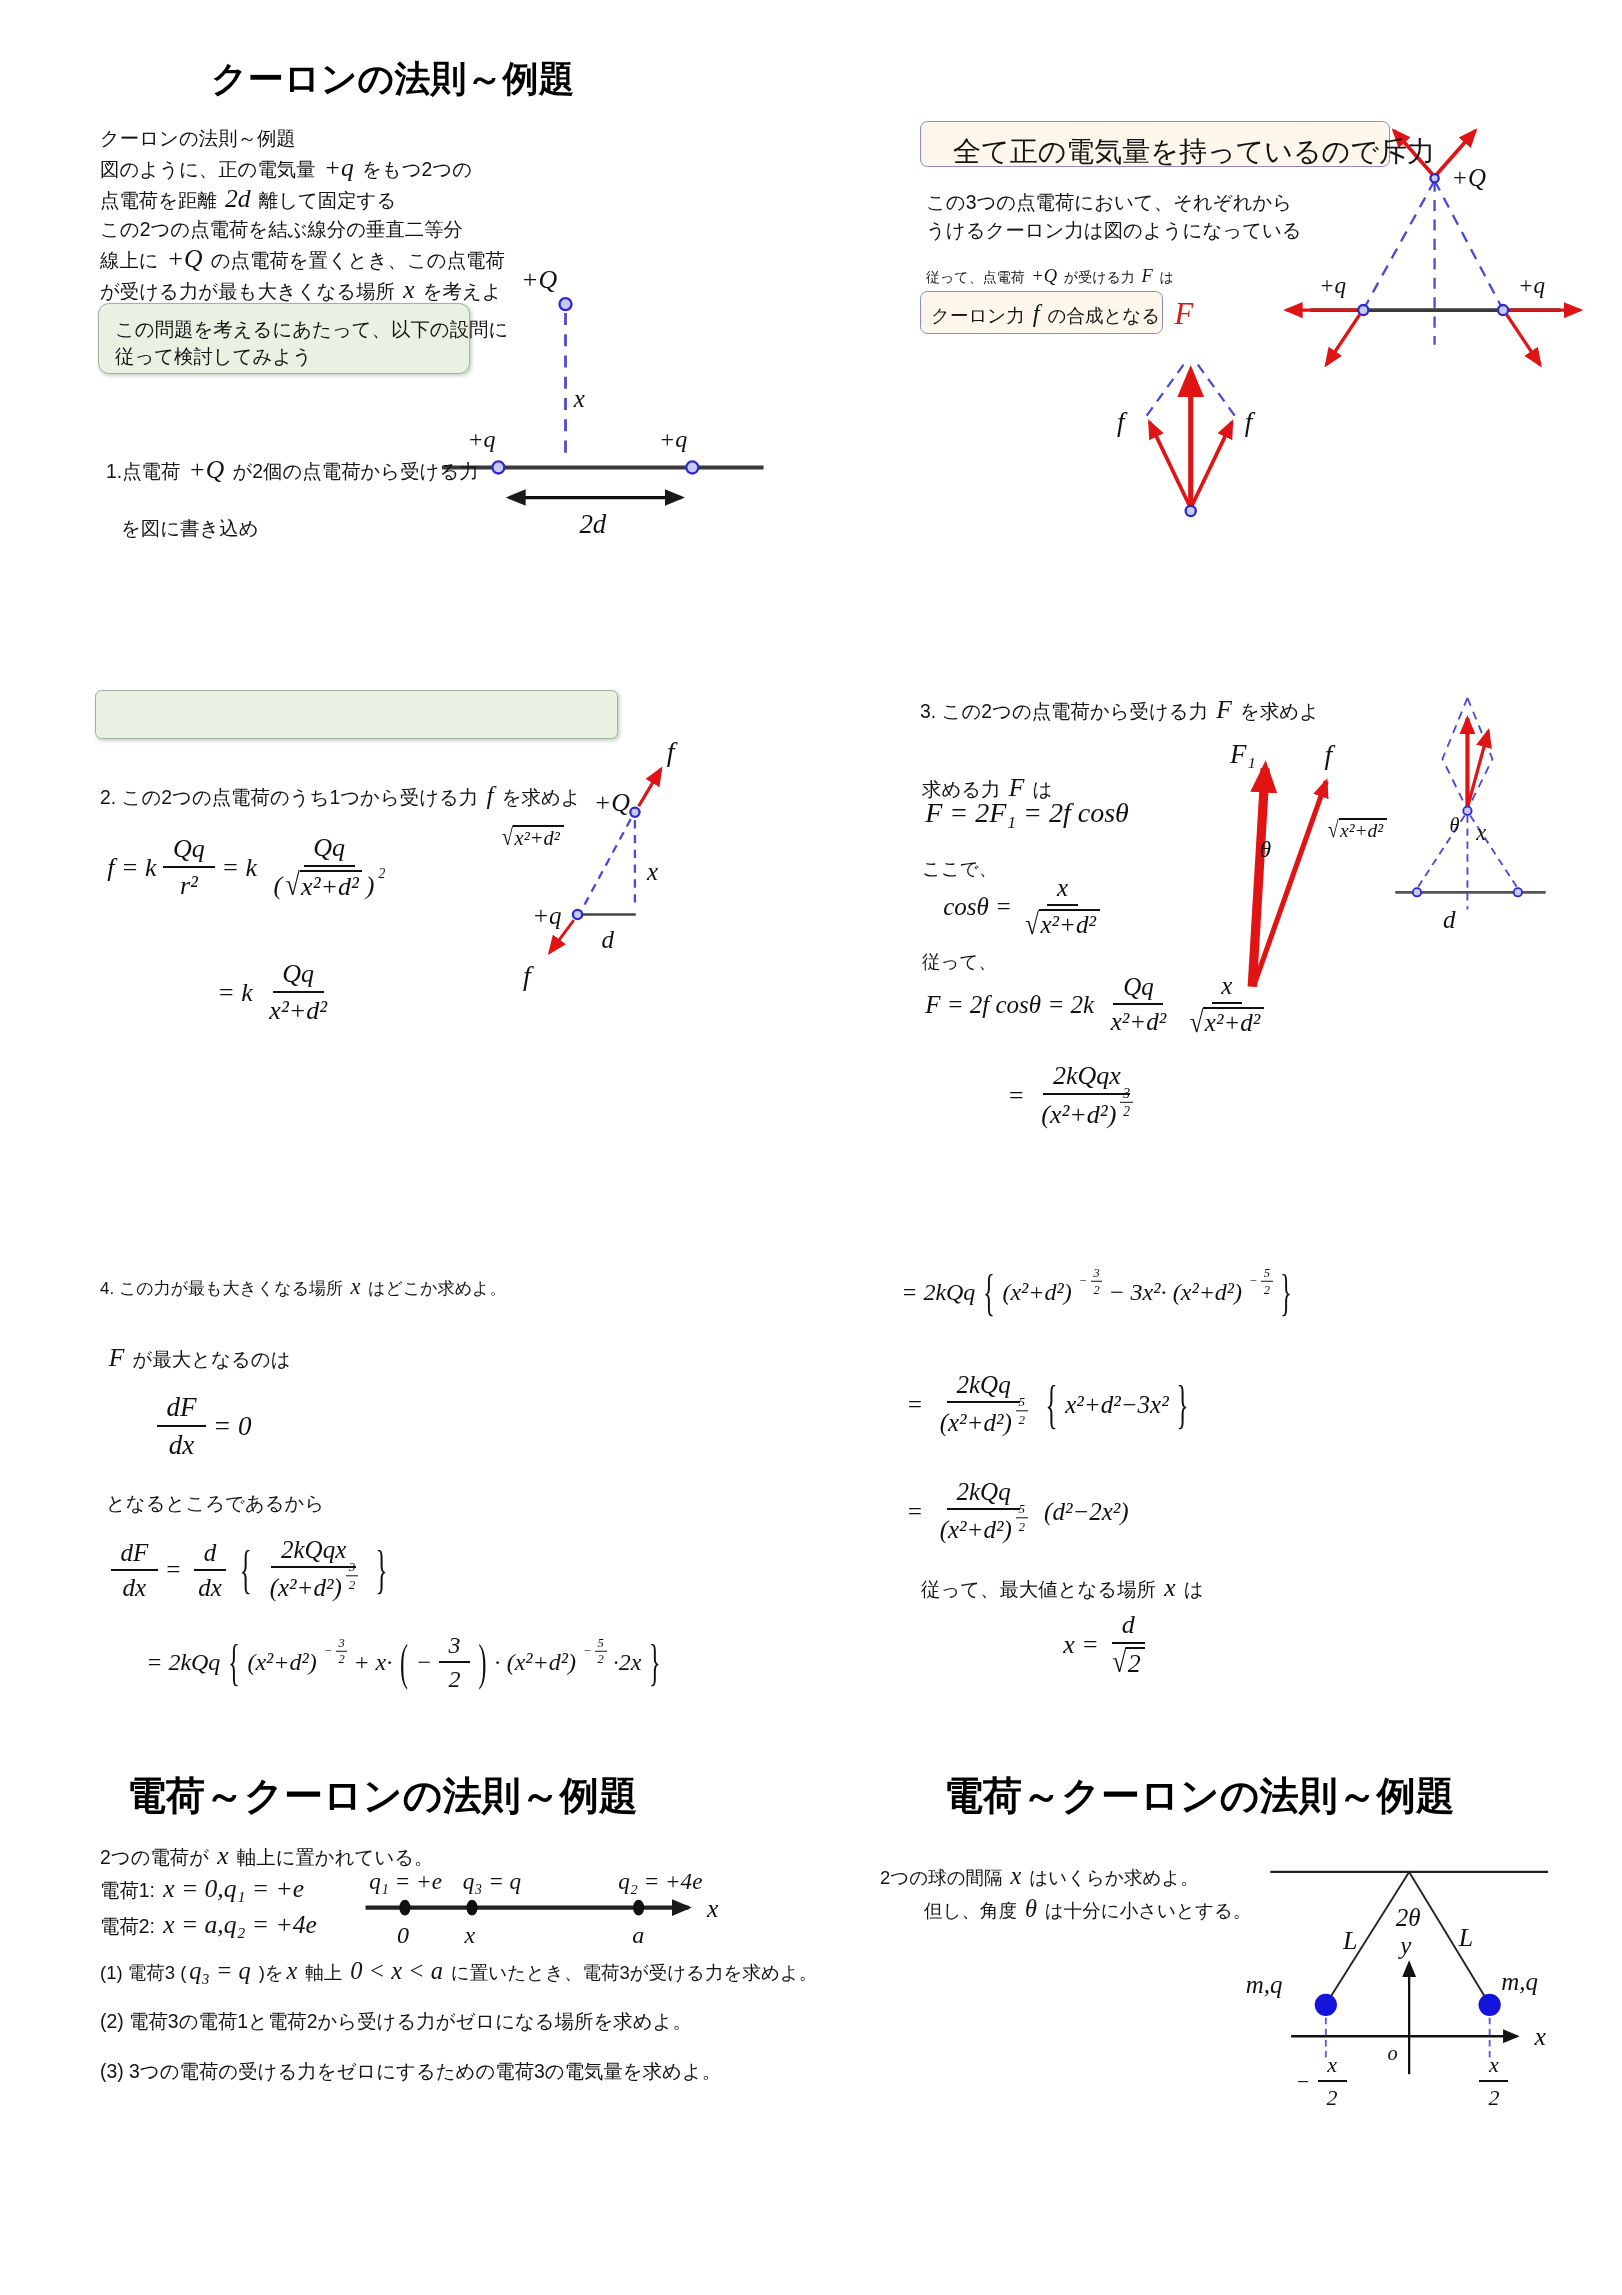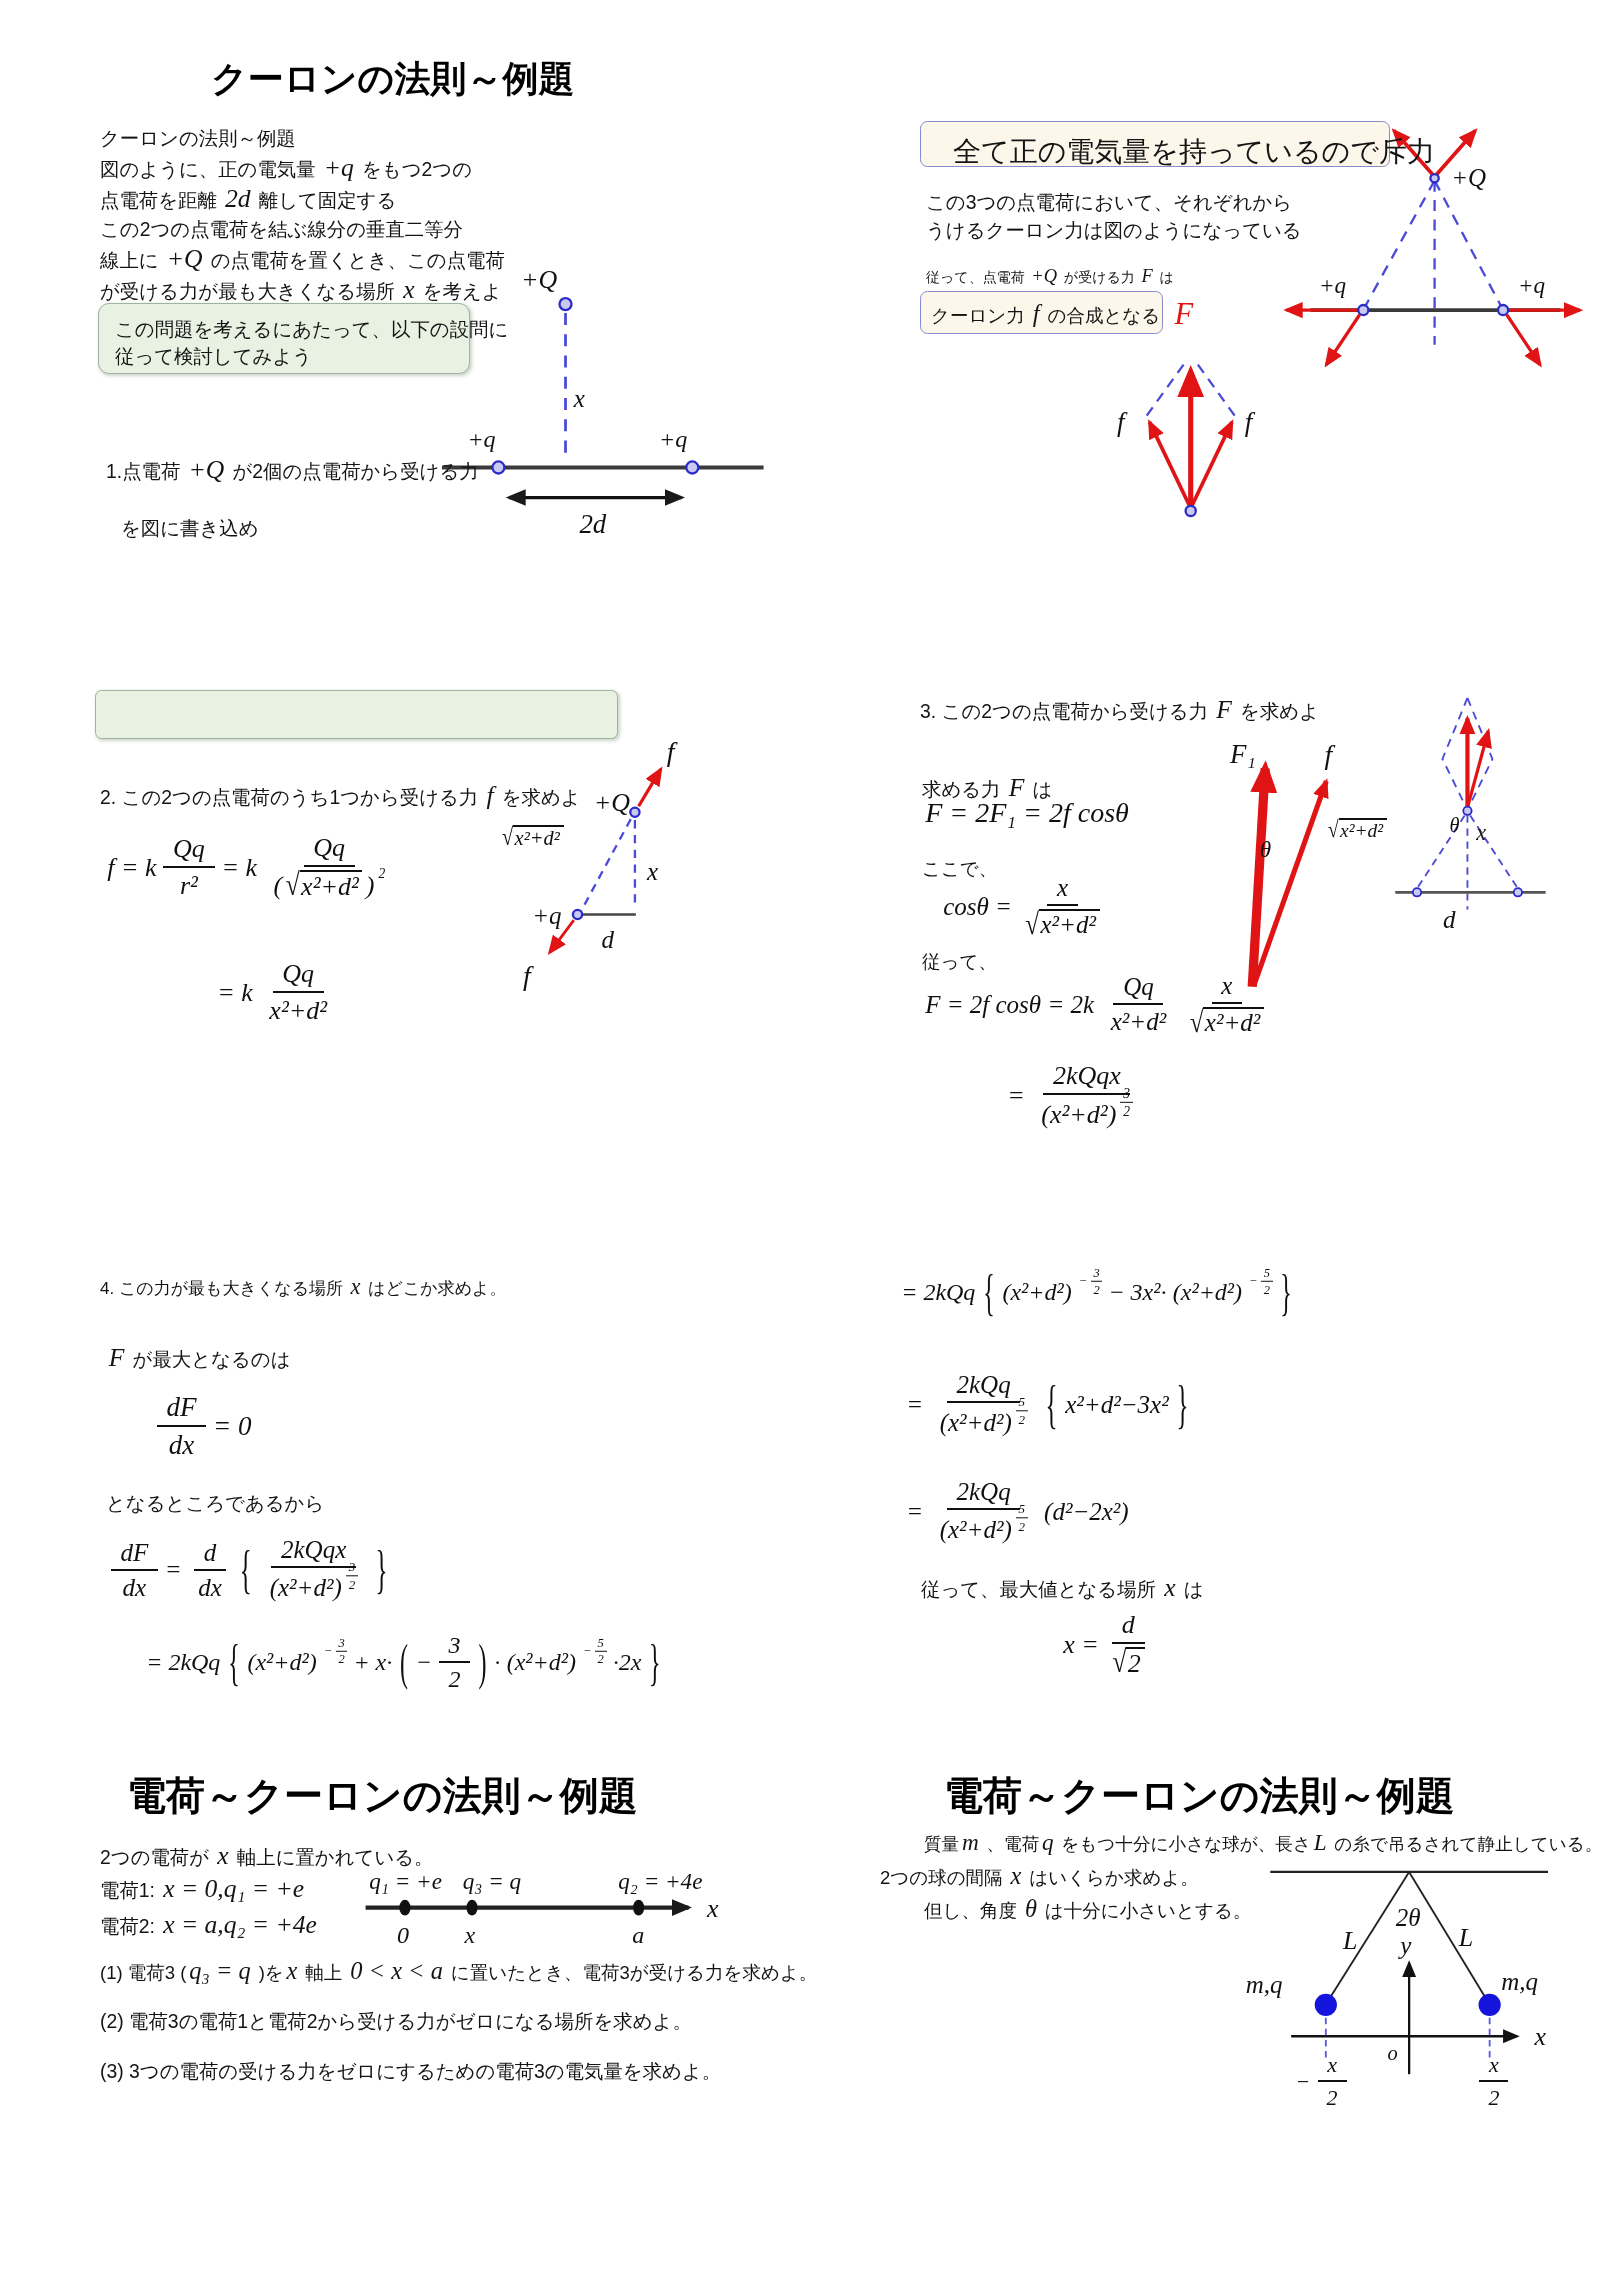--- a/index.html
+++ b/index.html
@@ -474,21 +474,20 @@
 
   <div class="title" style="left:127px;top:1769px;font-size:39px;">電荷～クーロンの法則～例題</div>
   <div class="seg" style="left:100px;top:1841px;font-size:19.4px;"><span class="sj">2つの電荷が </span><span class="sm">x</span><span class="sj"> 軸上に置かれている。</span></div>
   <div class="seg" style="left:100px;top:1874px;font-size:19.4px;"><span class="sj">電荷1: </span><span class="sm">x = 0,q₁ = +e</span></div>
   <div class="seg" style="left:100px;top:1910px;font-size:19.4px;"><span class="sj">電荷2: </span><span class="sm">x = a,q₂ = +4e</span></div>
   <div class="seg" style="left:100px;top:1957px;font-size:18.5px;"><span class="sj">(1) 電荷3 (</span><span class="sm">q₃ = q</span><span class="sj"> )を</span><span class="sm">x</span><span class="sj"> 軸上 </span><span class="sm">0 &lt; x &lt; a</span><span class="sj"> に置いたとき、電荷3が受ける力を求めよ。</span></div>
   <div class="jp" style="left:100px;top:2008px;font-size:19.4px;">(2) 電荷3の電荷1と電荷2から受ける力がゼロになる場所を求めよ。</div>
   <div class="jp" style="left:100px;top:2058px;font-size:19.4px;">(3) 3つの電荷の受ける力をゼロにするための電荷3の電気量を求めよ。</div>
 
   <div class="title" style="left:944px;top:1769px;font-size:39px;">電荷～クーロンの法則～例題</div>
-  <div class="seg" style="left:924px;top:1829px;font-size:17.6px;"><span class="sj">質量</span><span class="sm">m</span><span class="sj"> 、電荷</span><span class="sm">q</span><span class="sj"> をもつ十分に小さな球が、長さ</span><span class="sm">L</span><span class="sj"> の糸で吊るされて静止している。</span></div>
   <div class="seg" style="left:880px;top:1862px;font-size:18.5px;"><span class="sj">2つの球の間隔 </span><span class="sm">x</span><span class="sj"> はいくらか求めよ。</span></div>
   <div class="seg" style="left:924px;top:1895px;font-size:18.5px;"><span class="sj">但し、角度 </span><span class="sm">θ</span><span class="sj"> は十分に小さいとする。</span></div>
   <div class="eq" style="left:1292px;top:2052px;font-size:22px;">
       <span class="mt">−</span>
       <span class="fr">
         <span class="fn">
           <span class="mt">x</span>
         </span>
         <span class="fd">
           <span class="mt">2</span>

